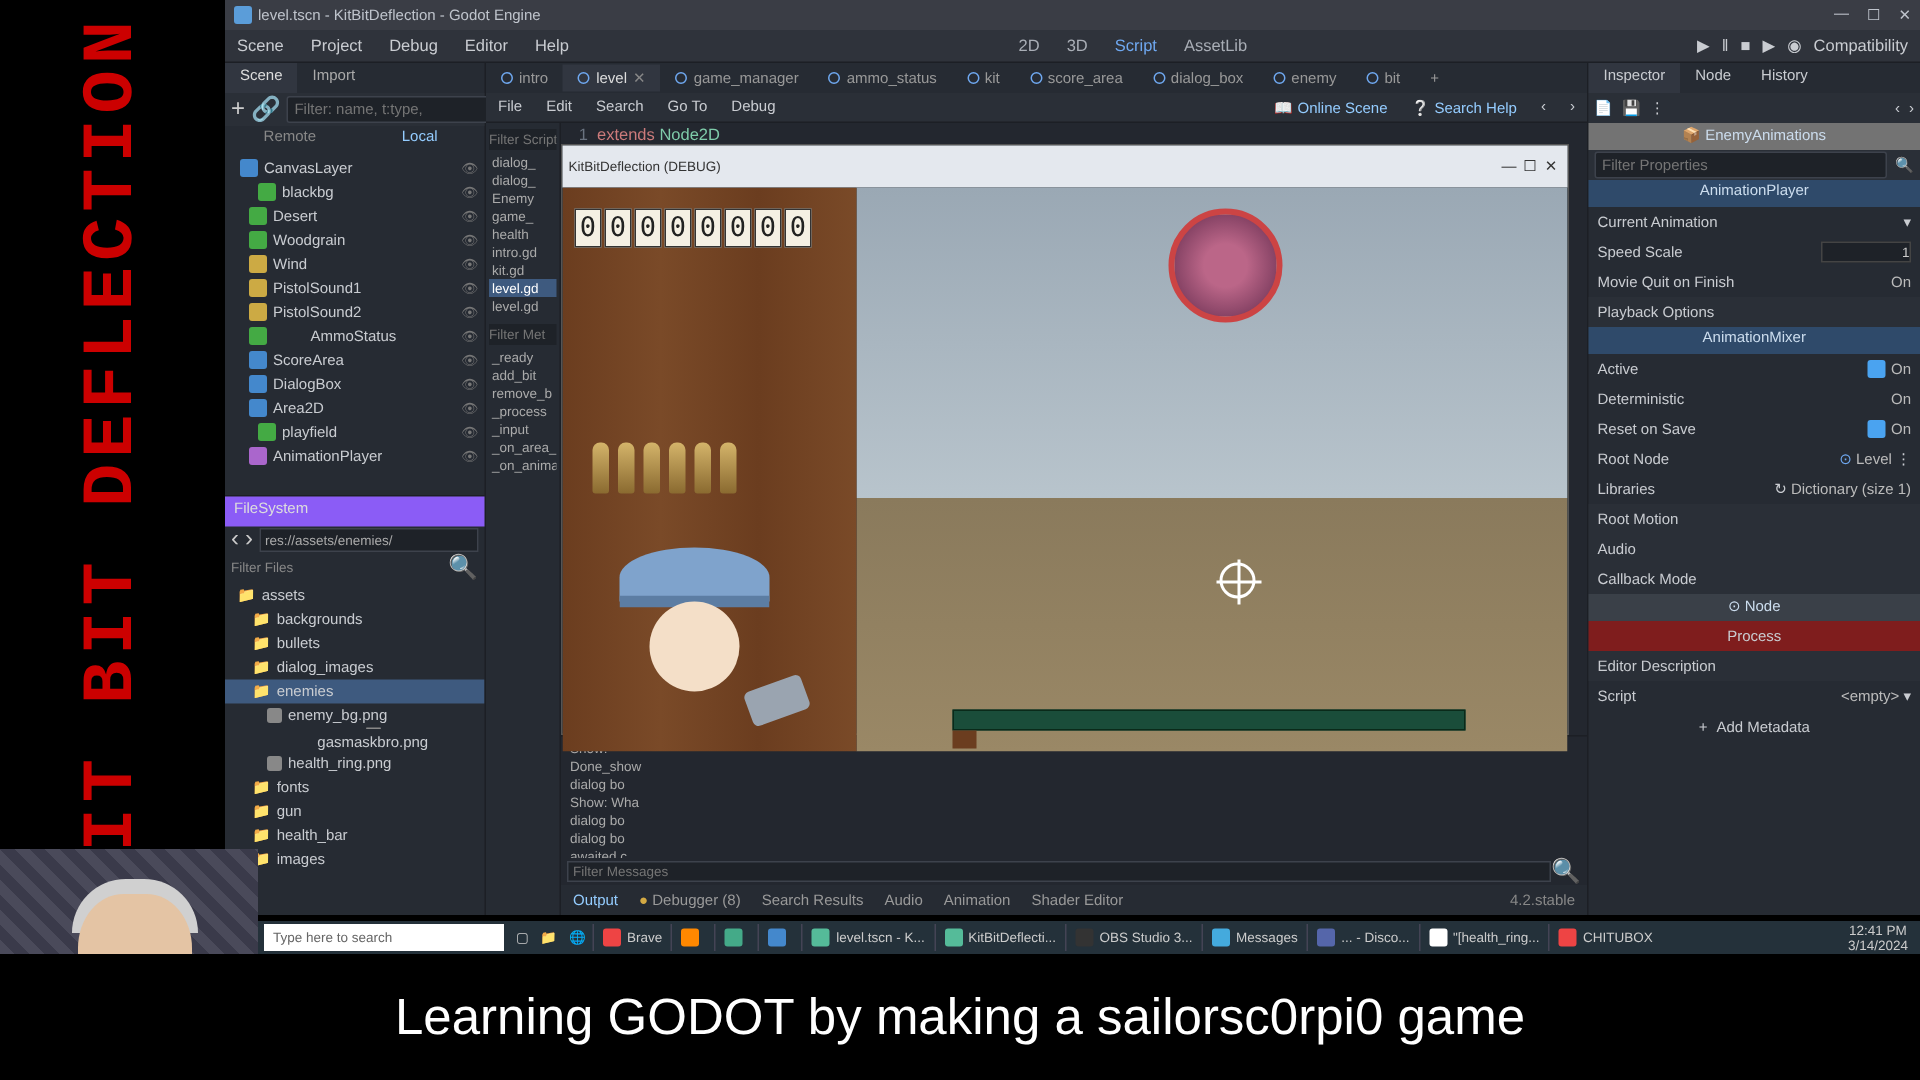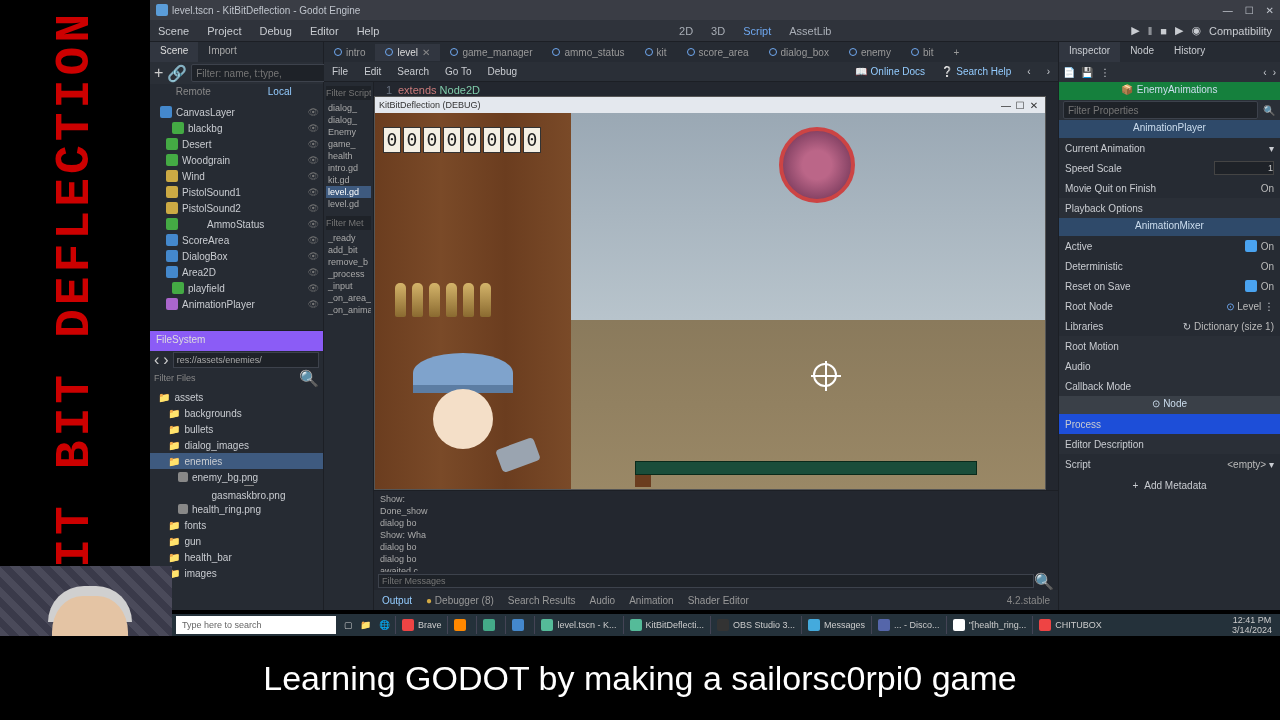--- a/index.html
+++ b/index.html
@@ -79,21 +79,21 @@
 .script-file.active { background: #3e5a7f; color: #fff; }
 
 .script-editor { flex: 1; display: flex; flex-direction: column; position: relative; min-width: 0; }
 .code-line { height: 16px; display: flex; align-items: center; font-family: monospace; font-size: 11px; }
 .code-line .lineno { width: 24px; text-align: right; padding-right: 6px; color: #6a7380; }
 .kw { color: #cc7b7b; }
 .cls { color: #7fccaa; }
 
 
 .debug-window { position: absolute; left: 0px; top: 14px; width: 672px; height: 394px; background: #24313a; border: 1px solid #555; }
-.debug-title { height: 16px; background: #e4e8ee; color: #333; font-size: 9px; display: flex; align-items: center; padding: 0 4px; }
+.debug-title { height: 28px; background: #e4e8ee; color: #333; font-size: 9px; display: flex; align-items: center; padding: 0 4px; }
 .debug-title .spacer { flex: 1; }
 .debug-title .wbtn { width: 14px; text-align: center; font-size: 10px; cursor: pointer; }
 .debug-content { position: relative; width: 100%; height: calc(100% - 16px); overflow: hidden; }
 
 .wood-panel { position: absolute; left: 0; top: 0; width: 196px; height: 100%; background: linear-gradient(90deg, #6b3d1f, #7a4a28, #6b3d1f, #7a4a28); }
 .score { position: absolute; left: 8px; top: 14px; display: flex; gap: 2px; }
 .score .digit { width: 18px; height: 26px; background: #f5f0e4; border: 1px solid #333; color: #222; font-size: 18px; text-align: center; line-height: 24px; font-family: monospace; }
 .bullets { position: absolute; left: 20px; top: 170px; display: flex; gap: 6px; }
 .bullets .bullet { width: 11px; height: 34px; background: linear-gradient(#d4b46a, #8a6a30); border-radius: 5px 5px 2px 2px; }
 .character { position: absolute; left: 8px; top: 240px; width: 170px; height: 140px; }
@@ -387,21 +387,21 @@
           </div>
           <div class="scene-tab">+</div>
         </div>
       <div class="script-bar">
         <span>File</span>
         <span>Edit</span>
         <span>Search</span>
         <span>Go To</span>
         <span>Debug</span>
         <span class="spacer"></span>
-        <span class="link">📖 <span>Online Docs</span></span>
+        <span class="link">📖 <span>Online Scene</span></span>
         <span class="link">❔ <span>Search Help</span></span>
         <span>‹</span>
         <span>›</span>
       </div>
       <div class="script-body">
         <div class="script-sidebar">
           <input placeholder="Filter Scripts" style="">
           <div id="script-files">
               <div class="script-file">dialog_</div>
               <div class="script-file">dialog_</div>
@@ -507,21 +507,21 @@
         <div class="tab">History</div>
       </div>
       <div class="insp-toolbar">
         <span>📄</span>
         <span>💾</span>
         <span>⋮</span>
         <span style="flex:1"></span>
         <span>‹</span>
         <span>›</span>
       </div>
-      <div class="insp-header" style="background:#15803d;">📦 <span>EnemyAnimations</span></div>
+      <div class="insp-header" style="background:#737373;">📦 <span>EnemyAnimations</span></div>
       <div class="insp-toolbar"><input class="search-input" placeholder="Filter Properties" style="">🔍</div>
 
       <div class="insp-header blue">AnimationPlayer</div>
       <div class="insp-row">
           <span class="label">Current Animation</span>
           <span>▾</span>
         </div>
       <div class="insp-row">
           <span class="label">Speed Scale</span>
           <input class="insp-input" value="1" style="">
@@ -555,21 +555,21 @@
           <span class="label">Root Motion</span>
         </div>
       <div class="insp-row" style="background:#2a2f37;">
           <span class="label">Audio</span>
         </div>
       <div class="insp-row" style="background:#2a2f37;">
           <span class="label">Callback Mode</span>
         </div>
 
       <div class="insp-header gray">⊙ <span>Node</span></div>
-      <div class="insp-row" style="background:#1d4ed8;">
+      <div class="insp-row" style="background:#7f1d1d;text-align:center;">
           <span class="label">Process</span>
         </div>
       <div class="insp-row" style="background:#2a2f37;">
           <span class="label">Editor Description</span>
         </div>
       <div class="insp-row"><span class="label">Script</span><span class="val">&lt;empty&gt;</span>&nbsp;▾</div>
       <div class="add-meta">
           <span>+</span>
           <span>Add Metadata</span>
         </div>

